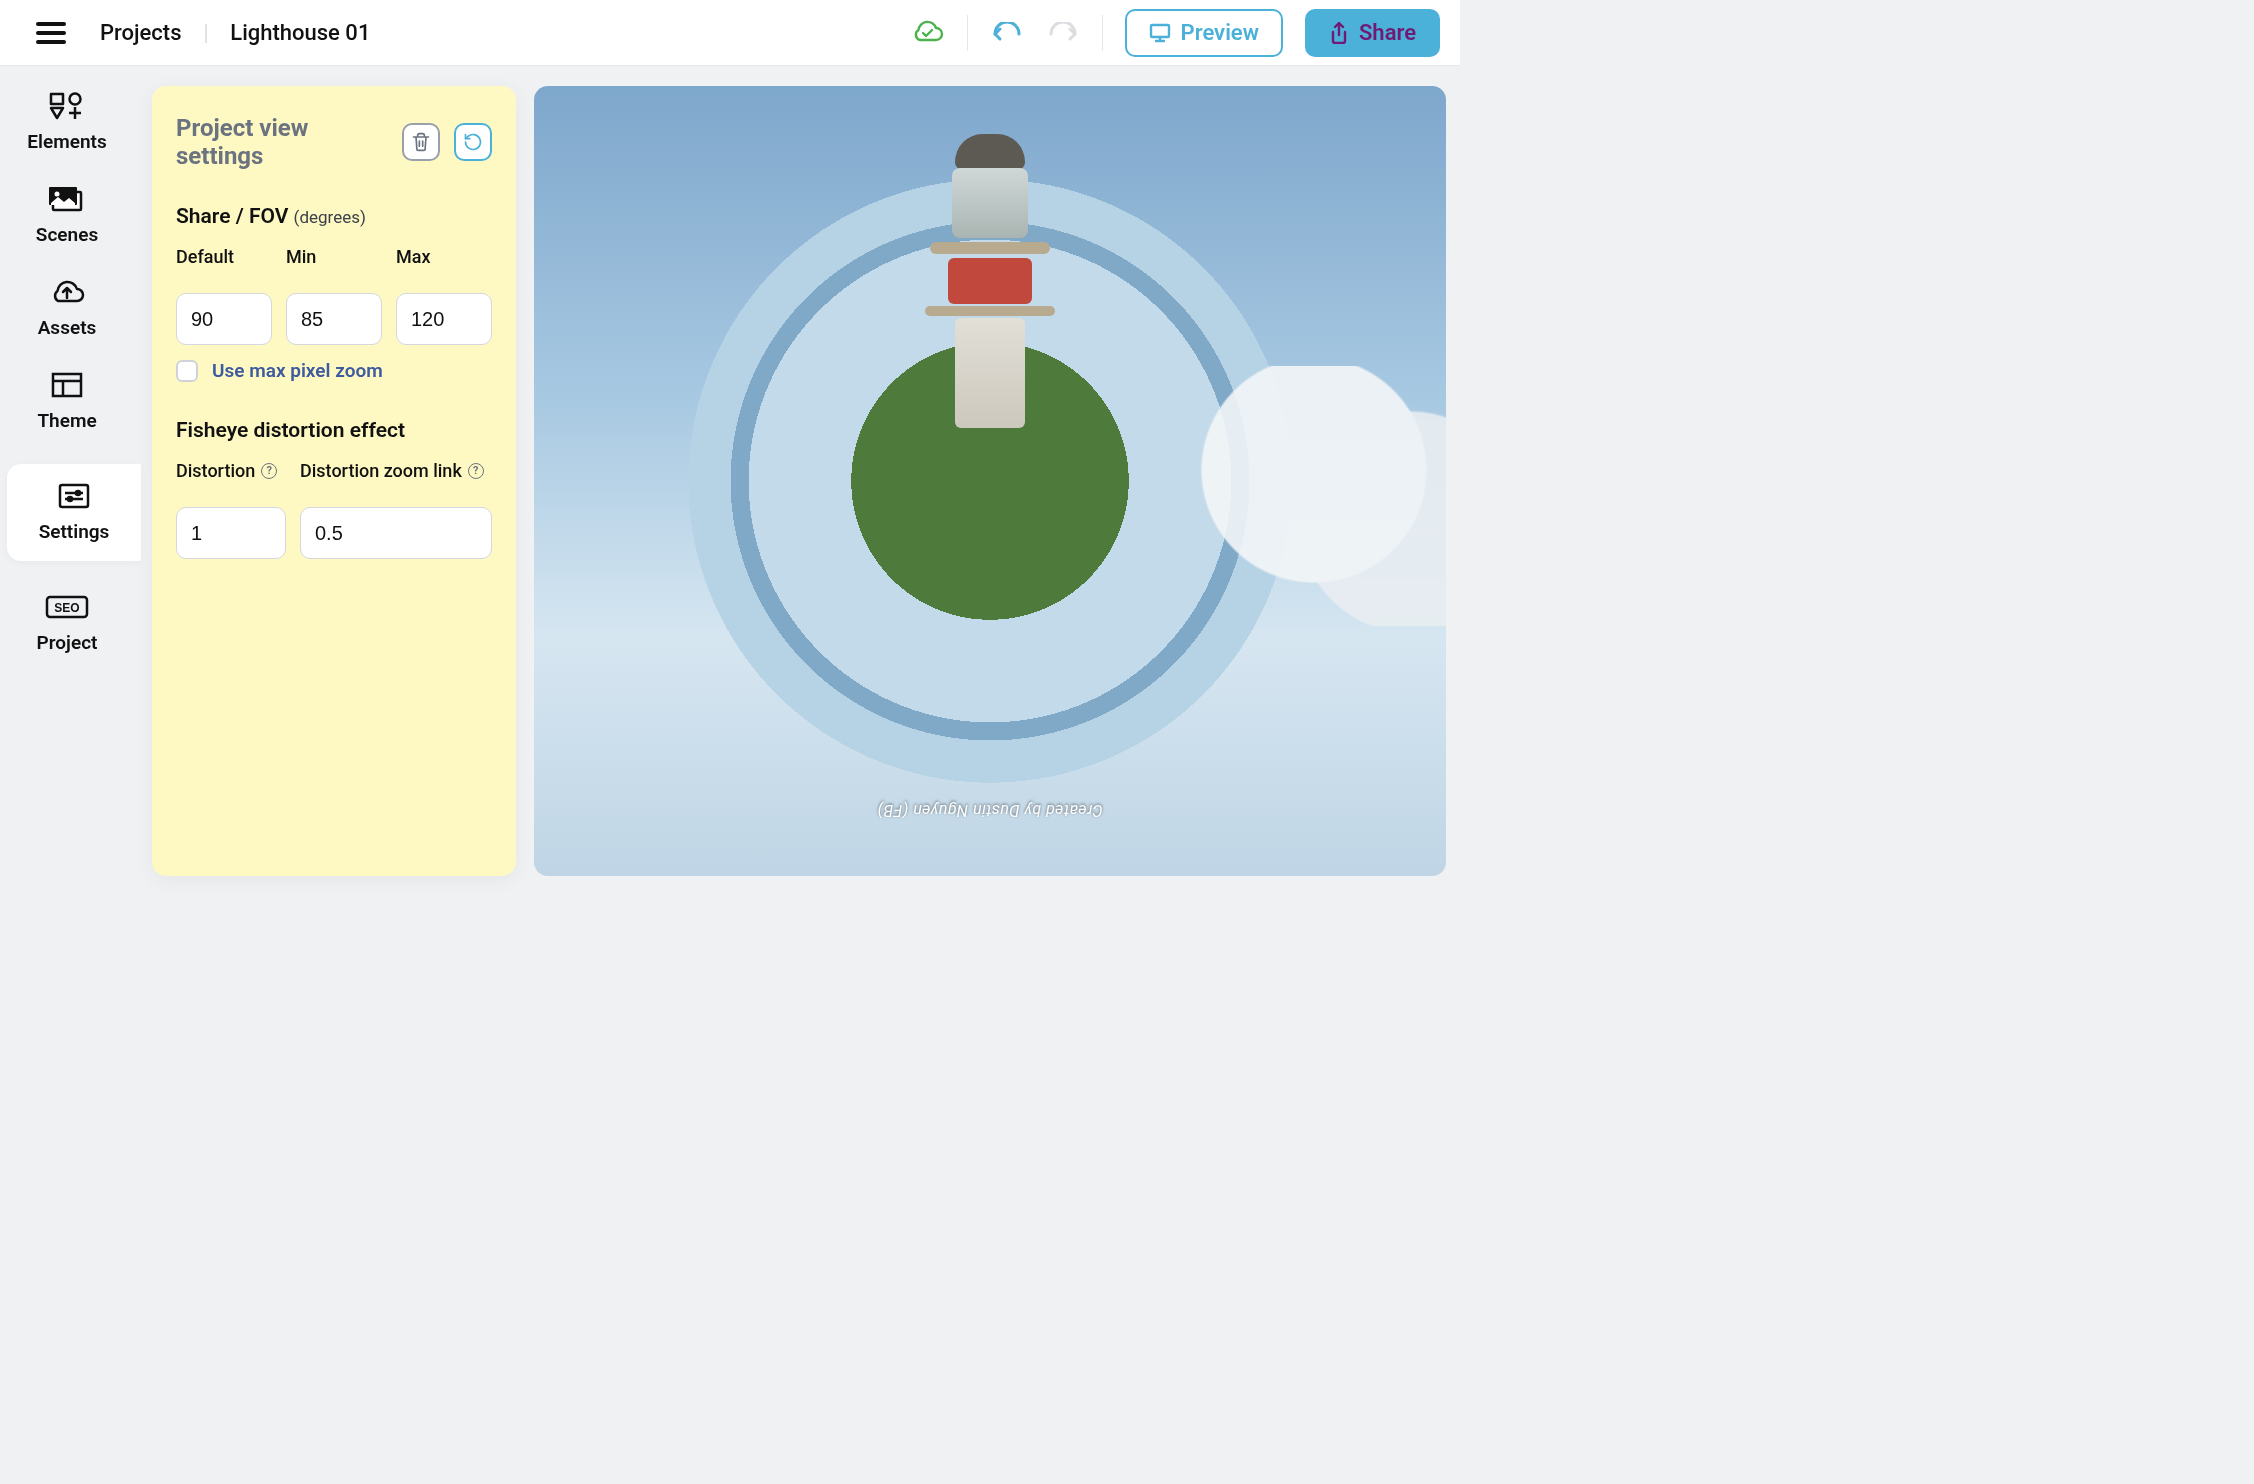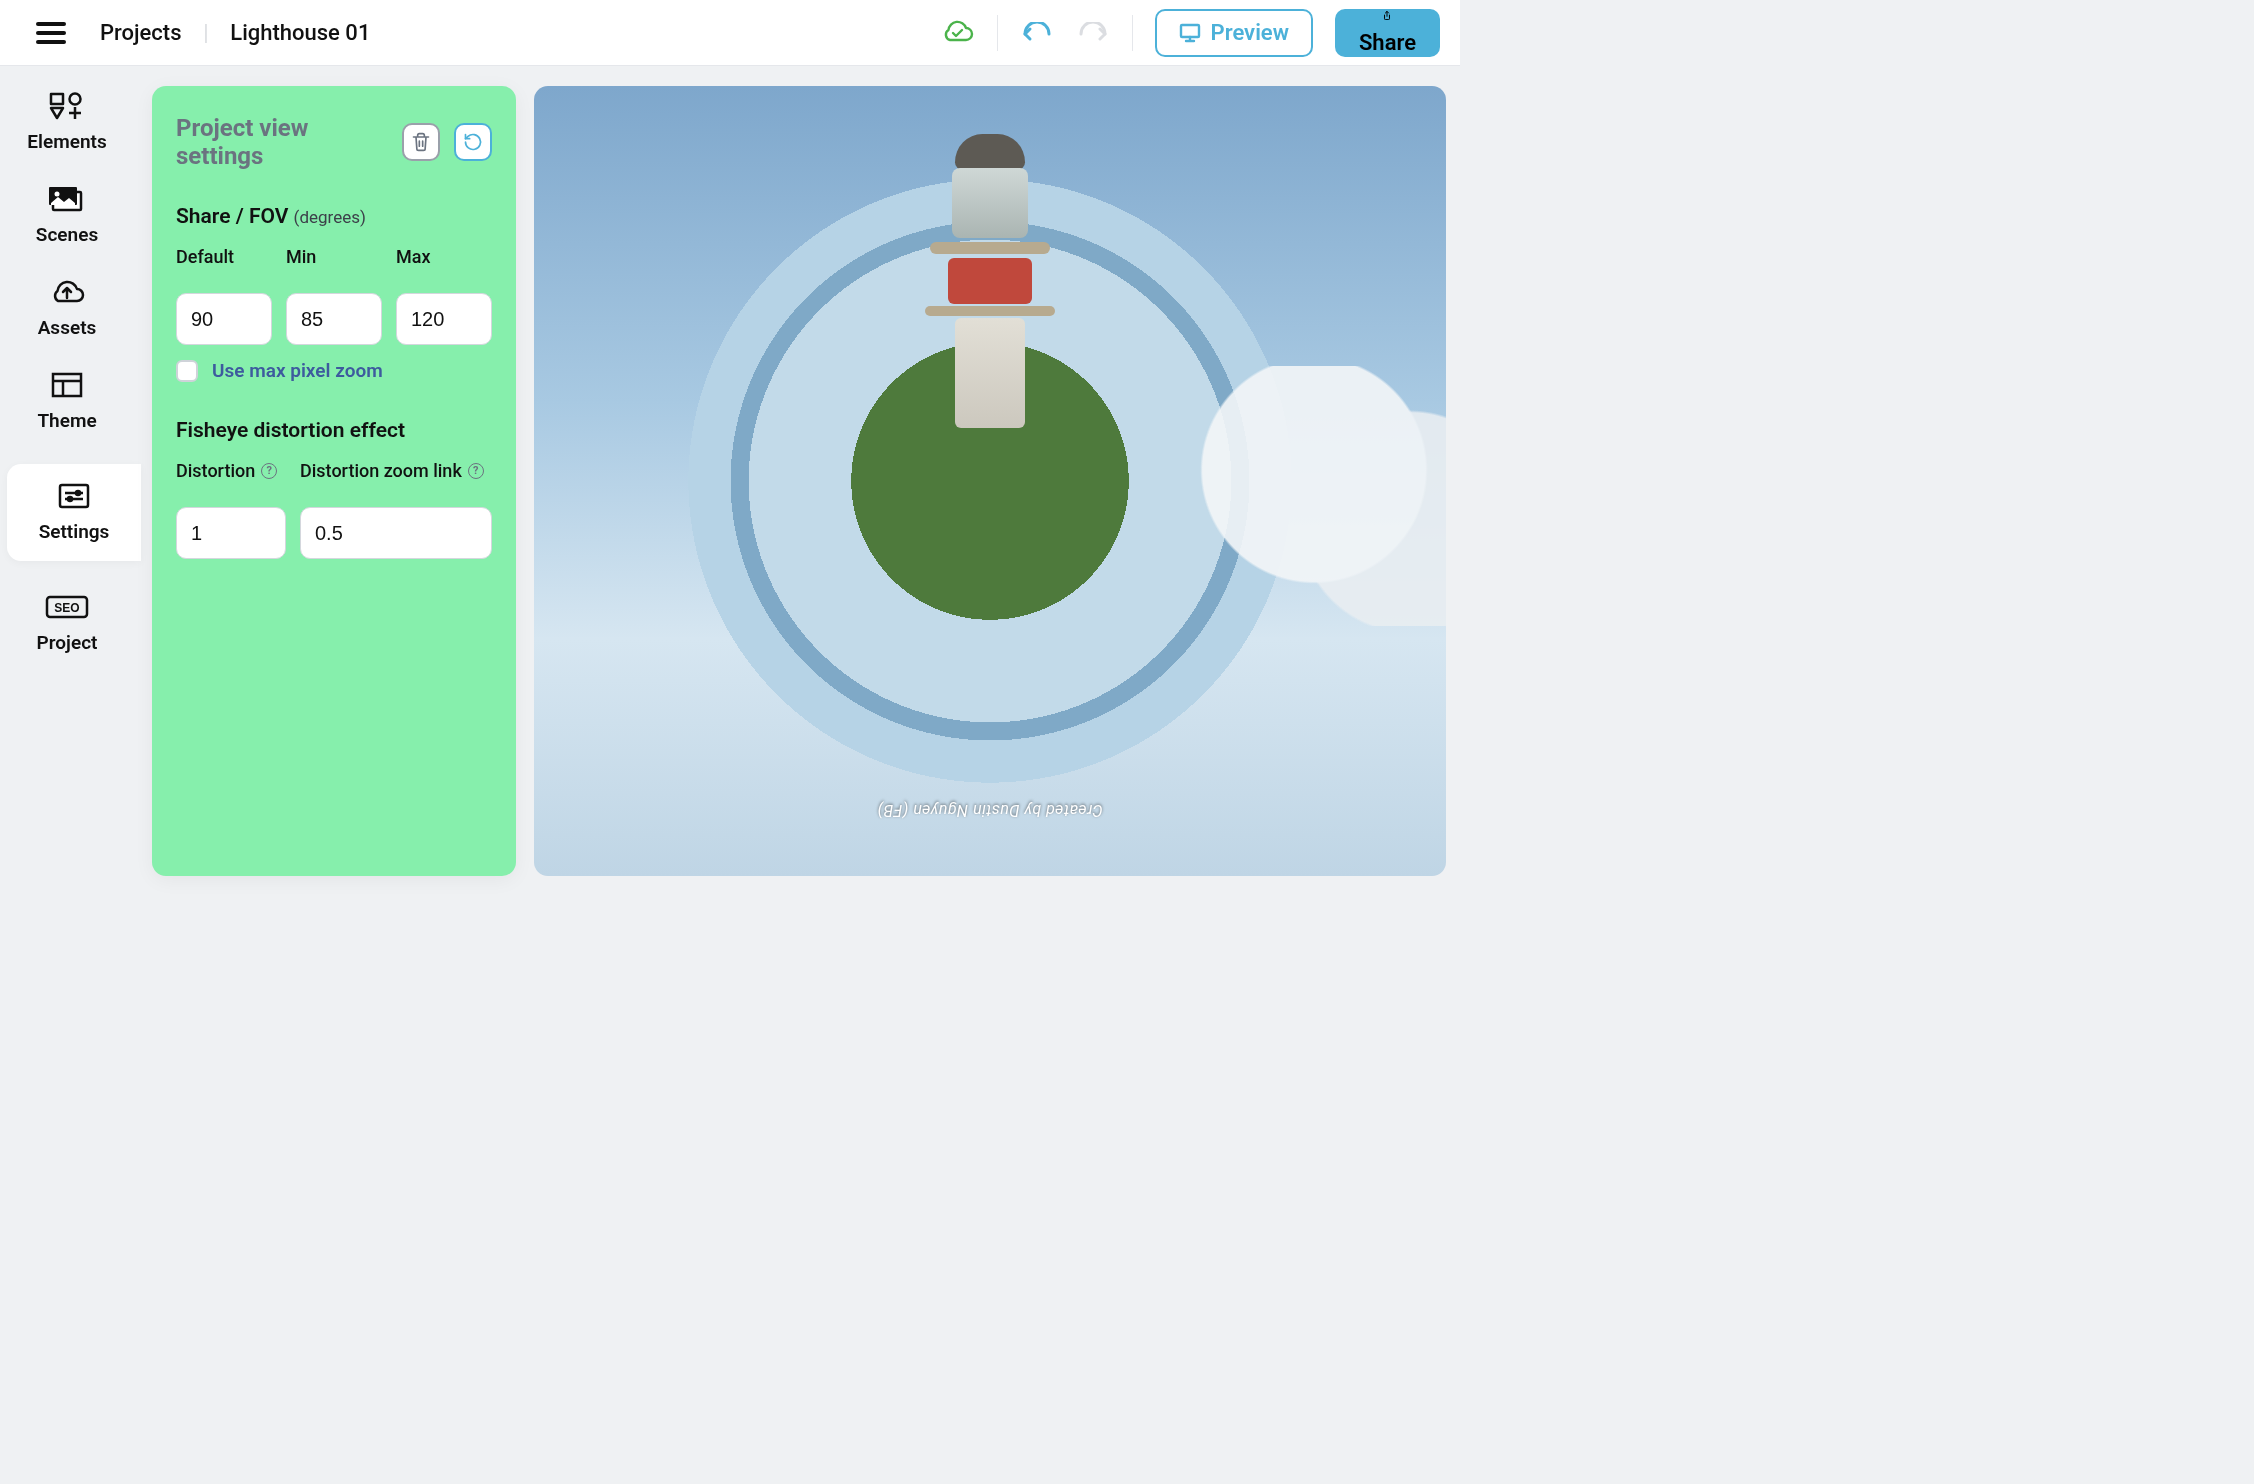--- a/index.html
+++ b/index.html
@@ -43,21 +43,21 @@
   width:34px; height:34px; display:flex; align-items:center; justify-content:center; cursor:pointer;
 }
 .vdiv { width:1px; height:36px; background:#e5e7eb; }
 .btn {
   display:inline-flex; align-items:center; gap:10px;
   height:48px; padding:0 22px; border-radius:10px;
   font-size:22px; font-weight:600; cursor:pointer;
   border:2px solid transparent;
 }
 .btn-preview { border-color:#4cb1d9; color:#4cb1d9; background:#fff; }
-.btn-share   { background:#4cb1d9; color:#000000;flex-direction:column; }
+.btn-share   { background:#4cb1d9; color:#701a75; }
 .btn svg { stroke:currentColor; fill:none; }
 
 
 .main {
   display:flex;
   height:calc(100% - 66px);
   padding:20px 14px 20px 0;
   gap:18px;
 }
 
@@ -83,21 +83,21 @@
 .side-item .sicon {
   width:58px; height:28px; display:flex; align-items:center; justify-content:center;
 }
 .side-item .label {
   font-size:19px; font-weight:600; color:#111;
 }
 
 
 .panel {
   width:364px;
-  background:#86efac;
+  background:#fef9c3;
   border-radius:14px;
   box-shadow:0 4px 20px rgba(0,0,0,0.05);
   padding:28px 24px;
 }
 .panel-header {
   display:flex; align-items:center; gap:14px; margin-bottom:34px;
 }
 .panel-header .title {
   font-size:24px; font-weight:700; color:#6b7380; flex:1;
 }

